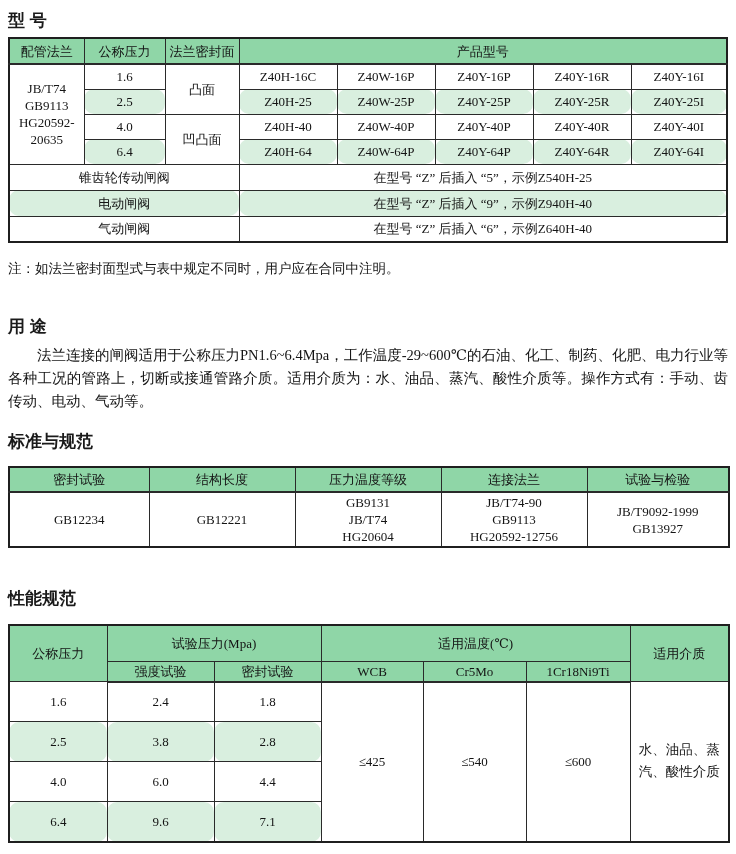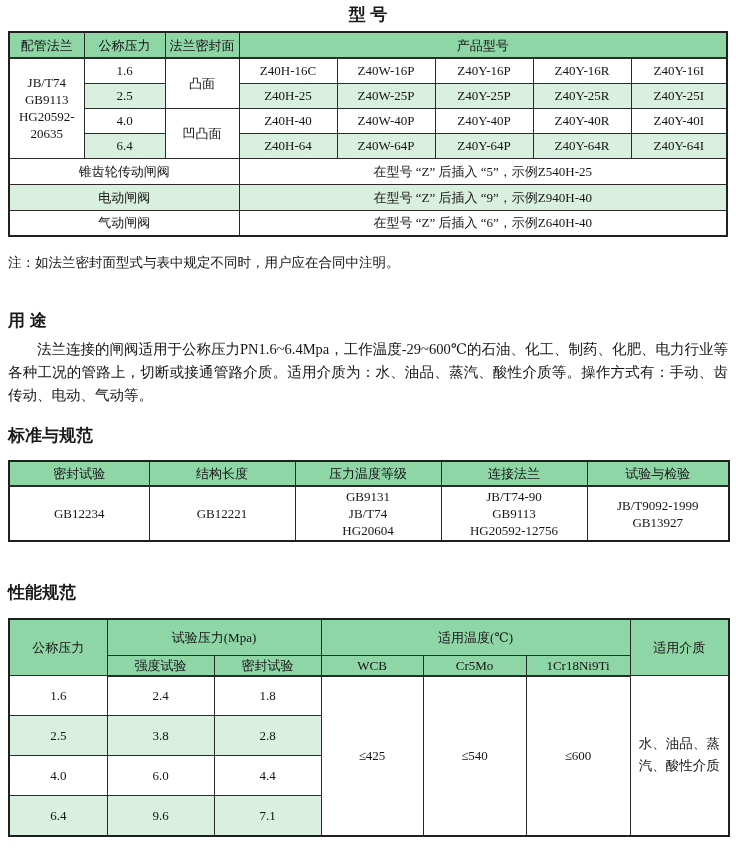--- a/index.html
+++ b/index.html
@@ -14,42 +14,42 @@
     font-family: "Liberation Serif", "DejaVu Serif", serif;
     color: #141414;
   }
   .page { width: 736px; height: 854px; padding: 0 8px; }
 
   .sec-title {
     font-family: "Liberation Sans", "DejaVu Sans", sans-serif;
     font-size: 17px; font-weight: bold; color: #1a1a1a;
     margin: 0; line-height: 22px;
   }
-  #title-model { margin-top: 4px; text-align: center; }
+  #title-model { margin-top: 10px; }
   #title-usage { margin-top: 38px; }
   #title-standards { margin-top: 18px; }
   #title-performance { margin-top: 40px; }
 
   table.tbl {
     border-collapse: collapse; table-layout: fixed; width: 720px;
     border: 2px solid var(--border-dark);
   }
   .tbl th, .tbl td {
     border: 1px solid #2a2a2a;
     text-align: center; vertical-align: middle;
     font-size: 13px; font-weight: normal; padding: 1px 2px;
     line-height: 17px;
   }
   .tbl tr.head th {
     background: var(--header-green);
     border-bottom-width: 2px;
   }
   .tbl tr.head1 th { background: var(--header-green); }
   .tbl tr.head2 th { background: var(--header-green); border-bottom-width: 2px; }
-  .tbl tr.alt td { background: var(--row-green); }
+  .tbl tr.alt td { background: var(--row-green); border-radius: 10px; }
 
   
   #model-table { margin-top: 5px; }
   #model-table tr.head { height: 26px; border-radius: 9px; }
   #model-table tr.data { height: 25px; }
   #model-table tr.special { height: 26px; }
 
   
   .note { font-size: 13.5px; margin: 17px 0 0 0; line-height: 18px; }
   .para {

